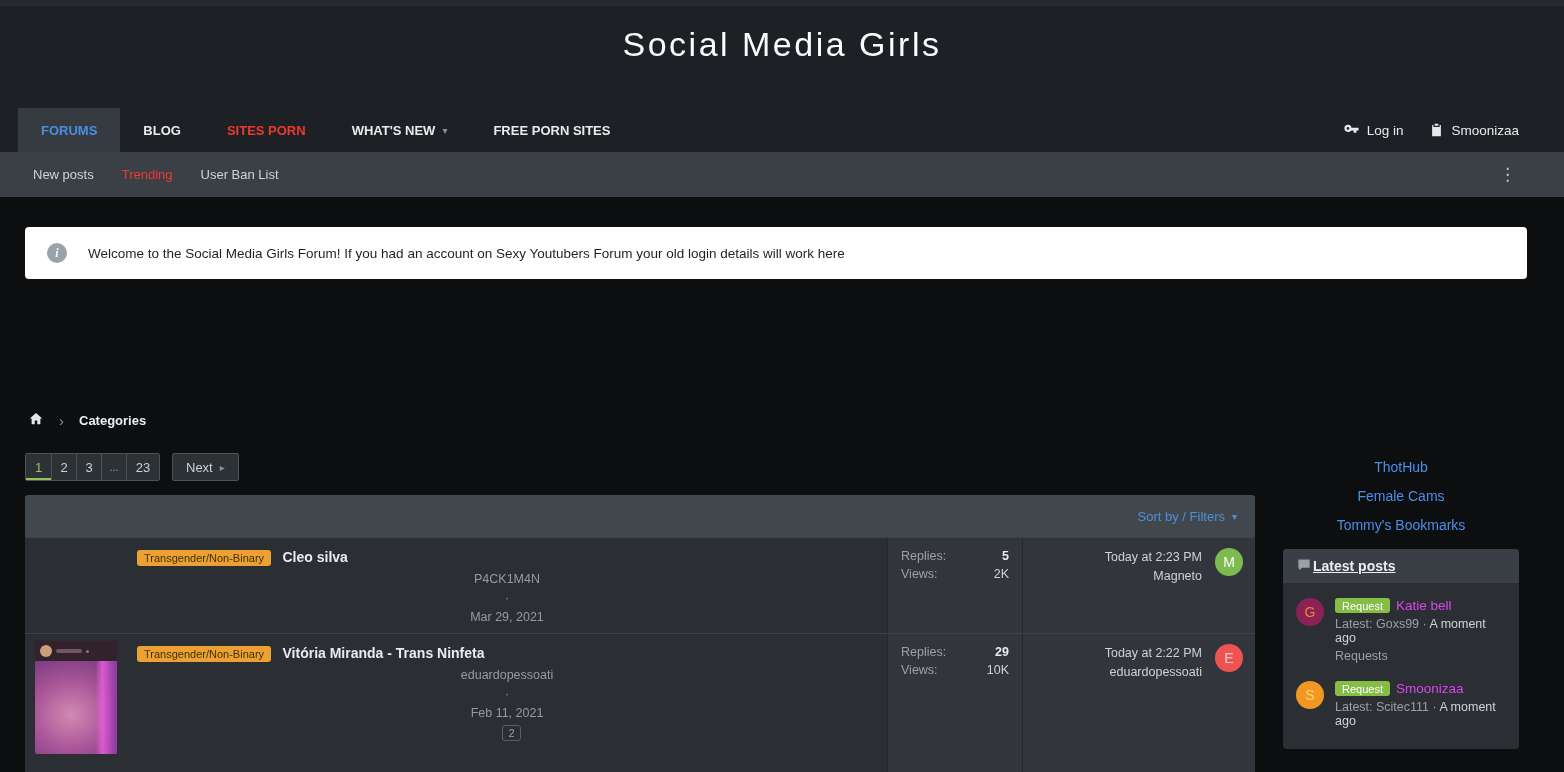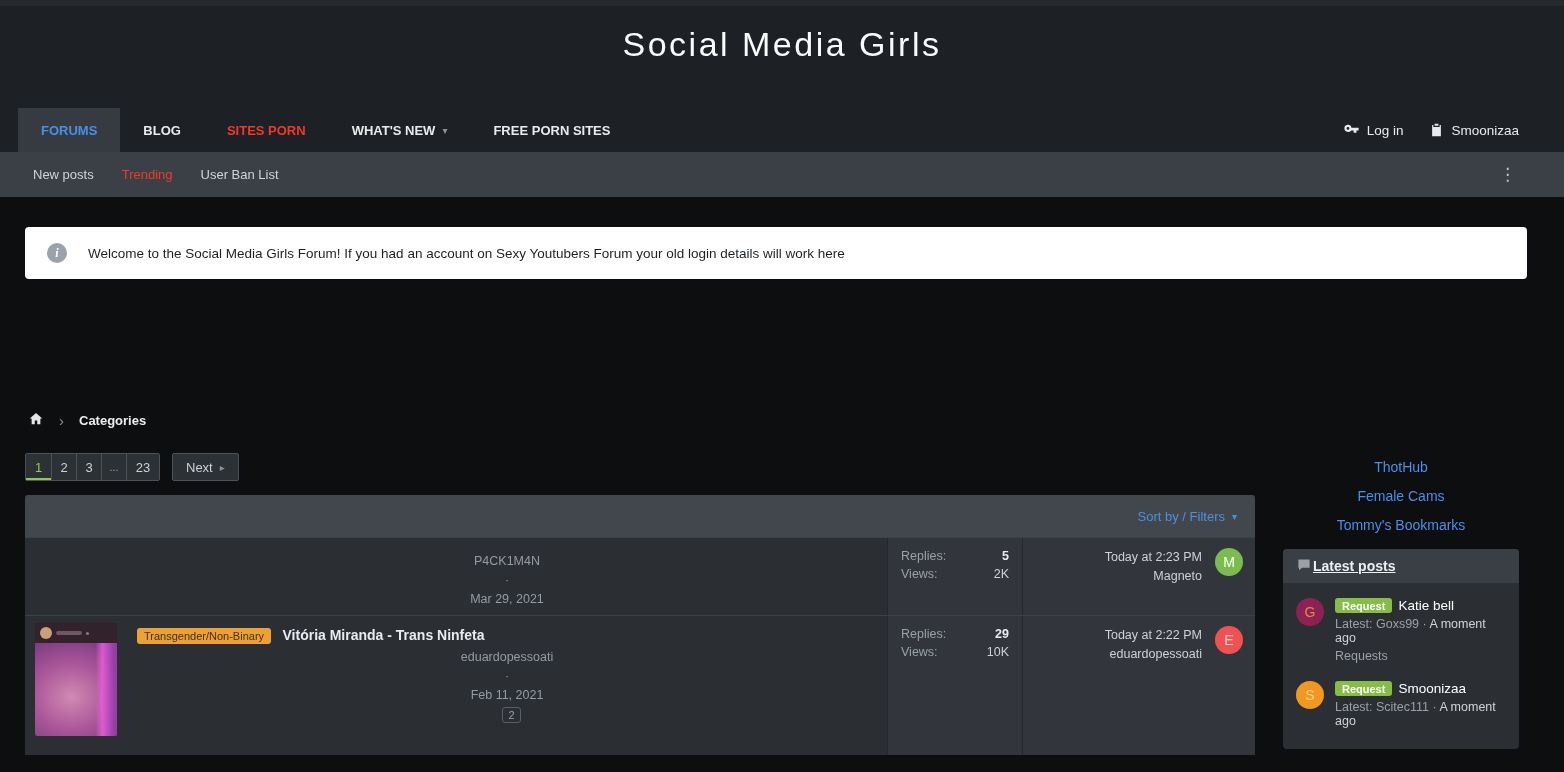--- a/index.html
+++ b/index.html
@@ -117,22 +117,22 @@
   .side-links { display:flex; flex-direction:column; gap:10px; text-align:center; padding-top:5px; }
   .side-link { color:#4a8fe8; font-size:14px; line-height:19px; cursor:pointer; }
 
   .latest-widget { margin:14px 8px 0 8px; background:#2b2f34; border-radius:4px; overflow:hidden; }
   .widget-header { background:#3a3f45; height:34px; display:flex; align-items:center; gap:1px;
     padding:0 13px; color:#eceef0; font-size:14px; font-weight:700;text-decoration:underline; }
   .widget-body { padding:6px 13px 12px 13px; }
   .post-item { display:flex; gap:11px; padding:9px 0; }
   .post-line1 { display:flex; align-items:center; }
   .request-badge { background:#85bd47; color:#fff; font-size:11px; padding:1.5px 7px;
-    border-radius:3px; cursor:pointer;font-weight:bold; }
-  .post-title { color:#ffffff; font-size:13.5px; margin-left:6px; cursor:pointer; }
+    border-radius:3px; cursor:pointer; }
+  .post-title { color:#d946ef; font-size:13.5px; margin-left:6px; cursor:pointer; }
   .post-meta { margin-top:4px; color:#9aa0a6; font-size:12.5px; }
   .post-time { color:#cfd3d8; }
   .post-forum { margin-top:4px; color:#9aa0a6; font-size:12.5px; cursor:pointer; }
 </style>
 </head>
 <body>
 
 <div class="topstrip"></div>
 
 <div class="header">
@@ -225,20 +225,24 @@
 
       <div class="thread-list">
         <div class="list-header">
           <span class="sort-label">Sort by / Filters</span>
           <span class="sort-caret">▾</span>
         </div>
 
         <div class="thread-row short">
           <div class="cell-icon"></div>
           <div class="cell-main">
+            <div class="post-line1" style="display:block;">
+              <span class="thread-badge">Transgender/Non-Binary</span>
+              <span class="thread-title">Cleo silva</span>
+            </div>
             <div class="thread-sub">
               <span class="thread-author">P4CK1M4N</span>
               <span>·</span>
               <span>Mar 29, 2021</span>
             </div>
           </div>
           <div class="cell-stats">
             <div class="stat-line">
               <span class="stat-label">Replies:</span>
               <span class="stat-value">5</span>

